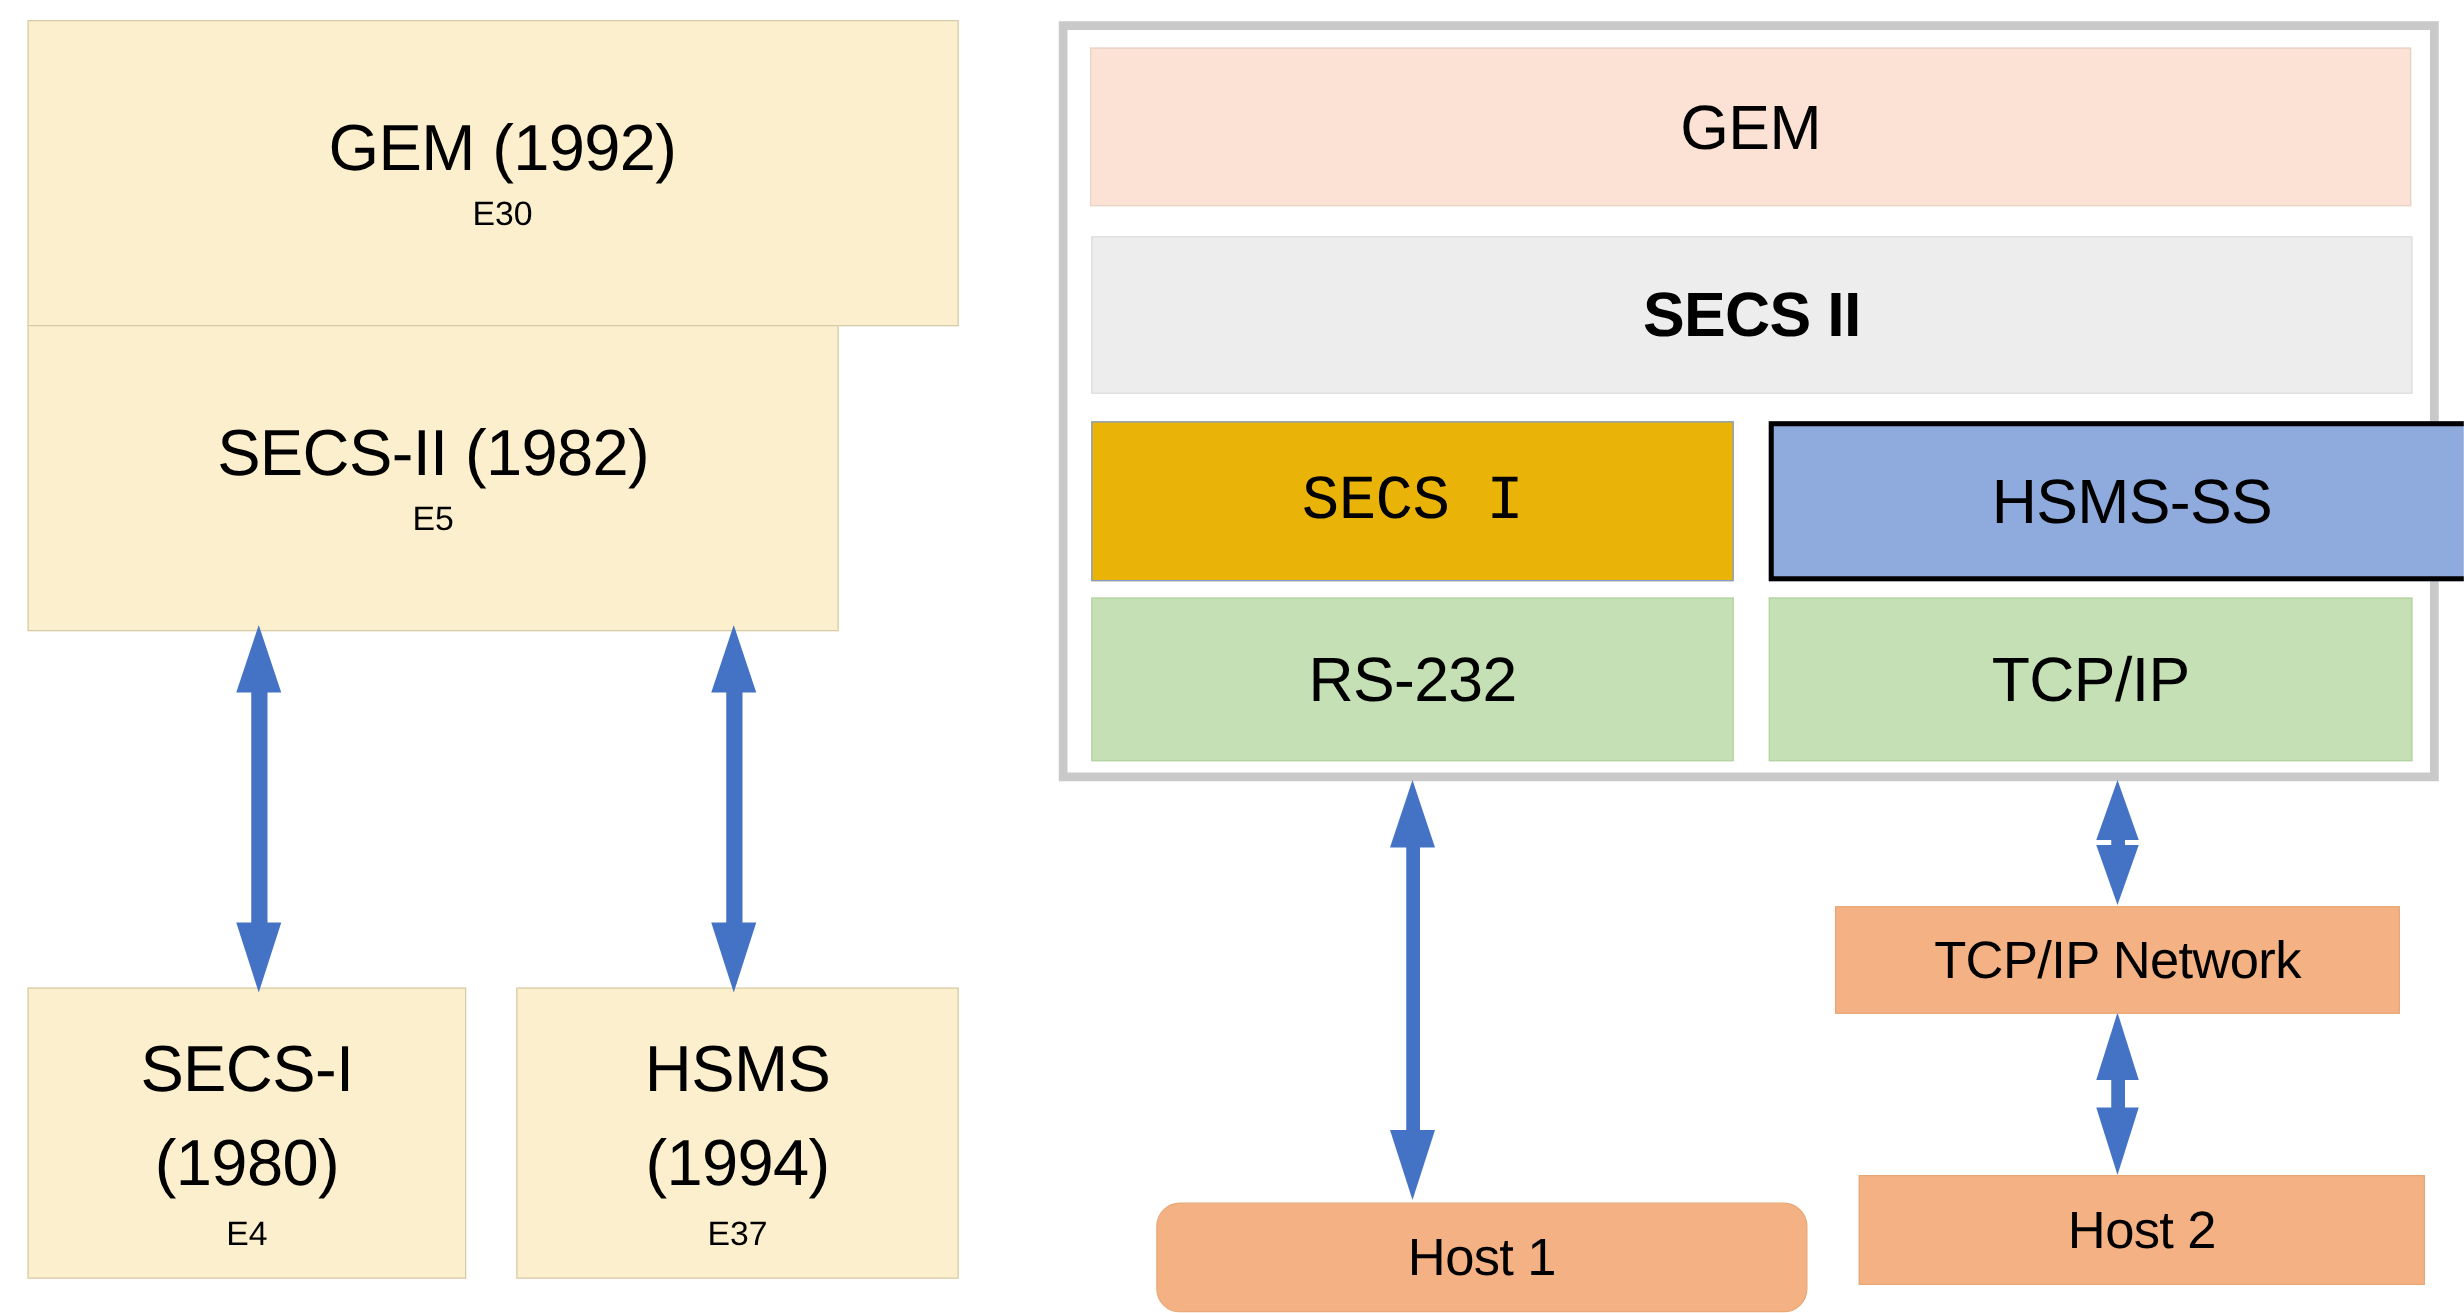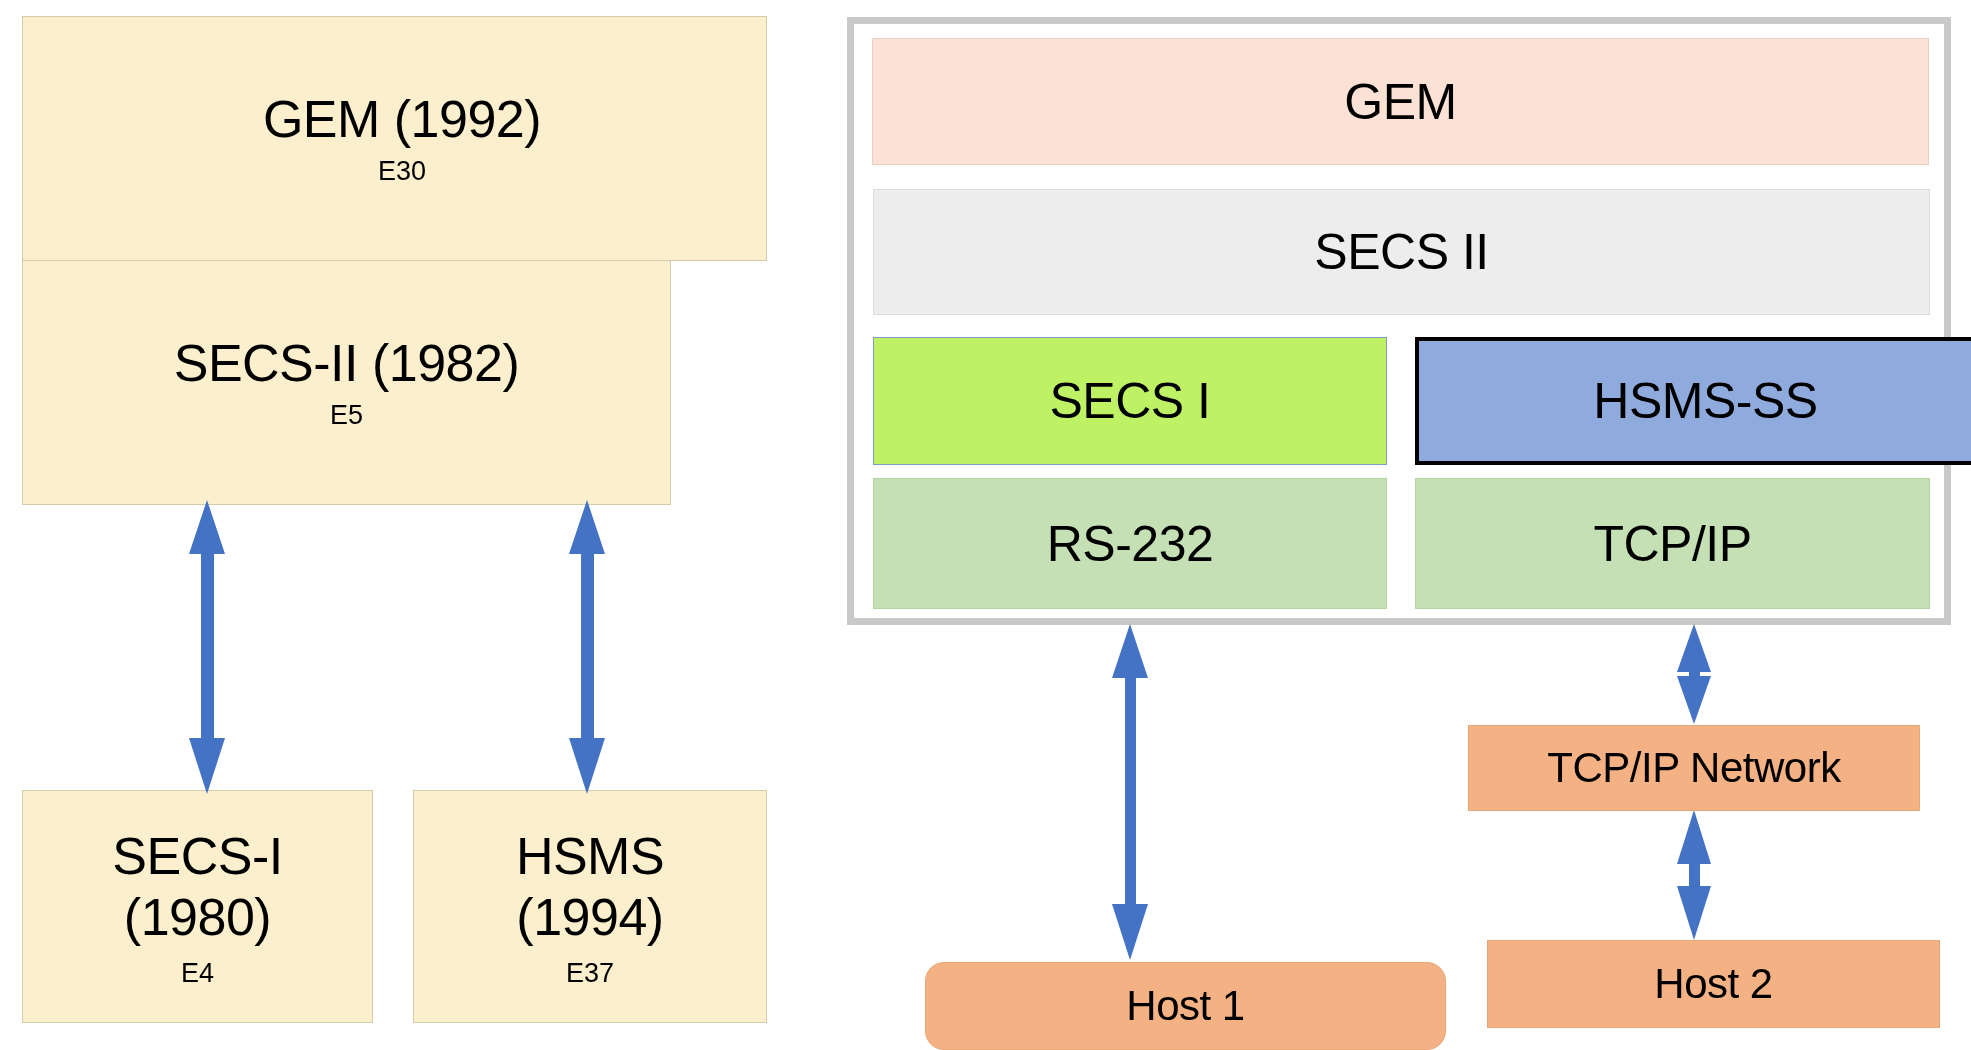--- a/index.html
+++ b/index.html
@@ -43,21 +43,21 @@
   }
   .lbl-sub {
     font-size: 27px;
     font-weight: 400;
     margin-top: 10px;
   }
   #gem-evolution-box { left: 22px; top: 16px; width: 745px; height: 245px; padding-left: 15px; }
   #secs2-evolution-box { left: 22px; top: 260px; width: 649px; height: 245px; }
   #secs1-evolution-box { left: 22px; top: 790px; width: 351px; height: 233px; }
   #hsms-evolution-box { left: 413px; top: 790px; width: 354px; height: 233px; }
-  .two-line .lbl-main { line-height: 1.18; }
+  .two-line .lbl-main { line-height: 1.18; margin-top: 14px; }
 
   
   #protocol-stack-frame {
     position: absolute;
     left: 847px;
     top: 17px;
     width: 1104px;
     height: 608px;
     box-sizing: border-box;
     border: 7px solid #C9C9C9;
@@ -71,25 +71,25 @@
     justify-content: center;
     font-size: 50px;
     letter-spacing: -0.5px;
   }
   #gem-stack-box {
     left: 872px; top: 38px; width: 1057px; height: 127px;
     background: #FBE2D5; border: 1px solid #E6D2C7;
   }
   #secs2-stack-box {
     left: 873px; top: 189px; width: 1057px; height: 126px;
-    background: #EDEDED; border: 1px solid #DCDCDC;
+    background: #EDEDED; border: 1px solid #DCDCDC; font-weight: bold;
   }
   #secs1-stack-box {
     left: 873px; top: 337px; width: 514px; height: 128px;
-    background: #bef264; border: 1px solid #7E9BD0;
+    background: #eab308; border: 1px solid #7E9BD0; font-family: Liberation Mono, monospace;
   }
   #hsmsss-stack-box {
     left: 1415px; top: 337px; width: 581px; height: 128px;
     background: #8FAADC; border: 4px solid #000000;
   }
   #rs232-stack-box {
     left: 873px; top: 478px; width: 514px; height: 131px;
     background: #C5E0B4; border: 1px solid #B3D3A0;
   }
   #tcpip-stack-box {

